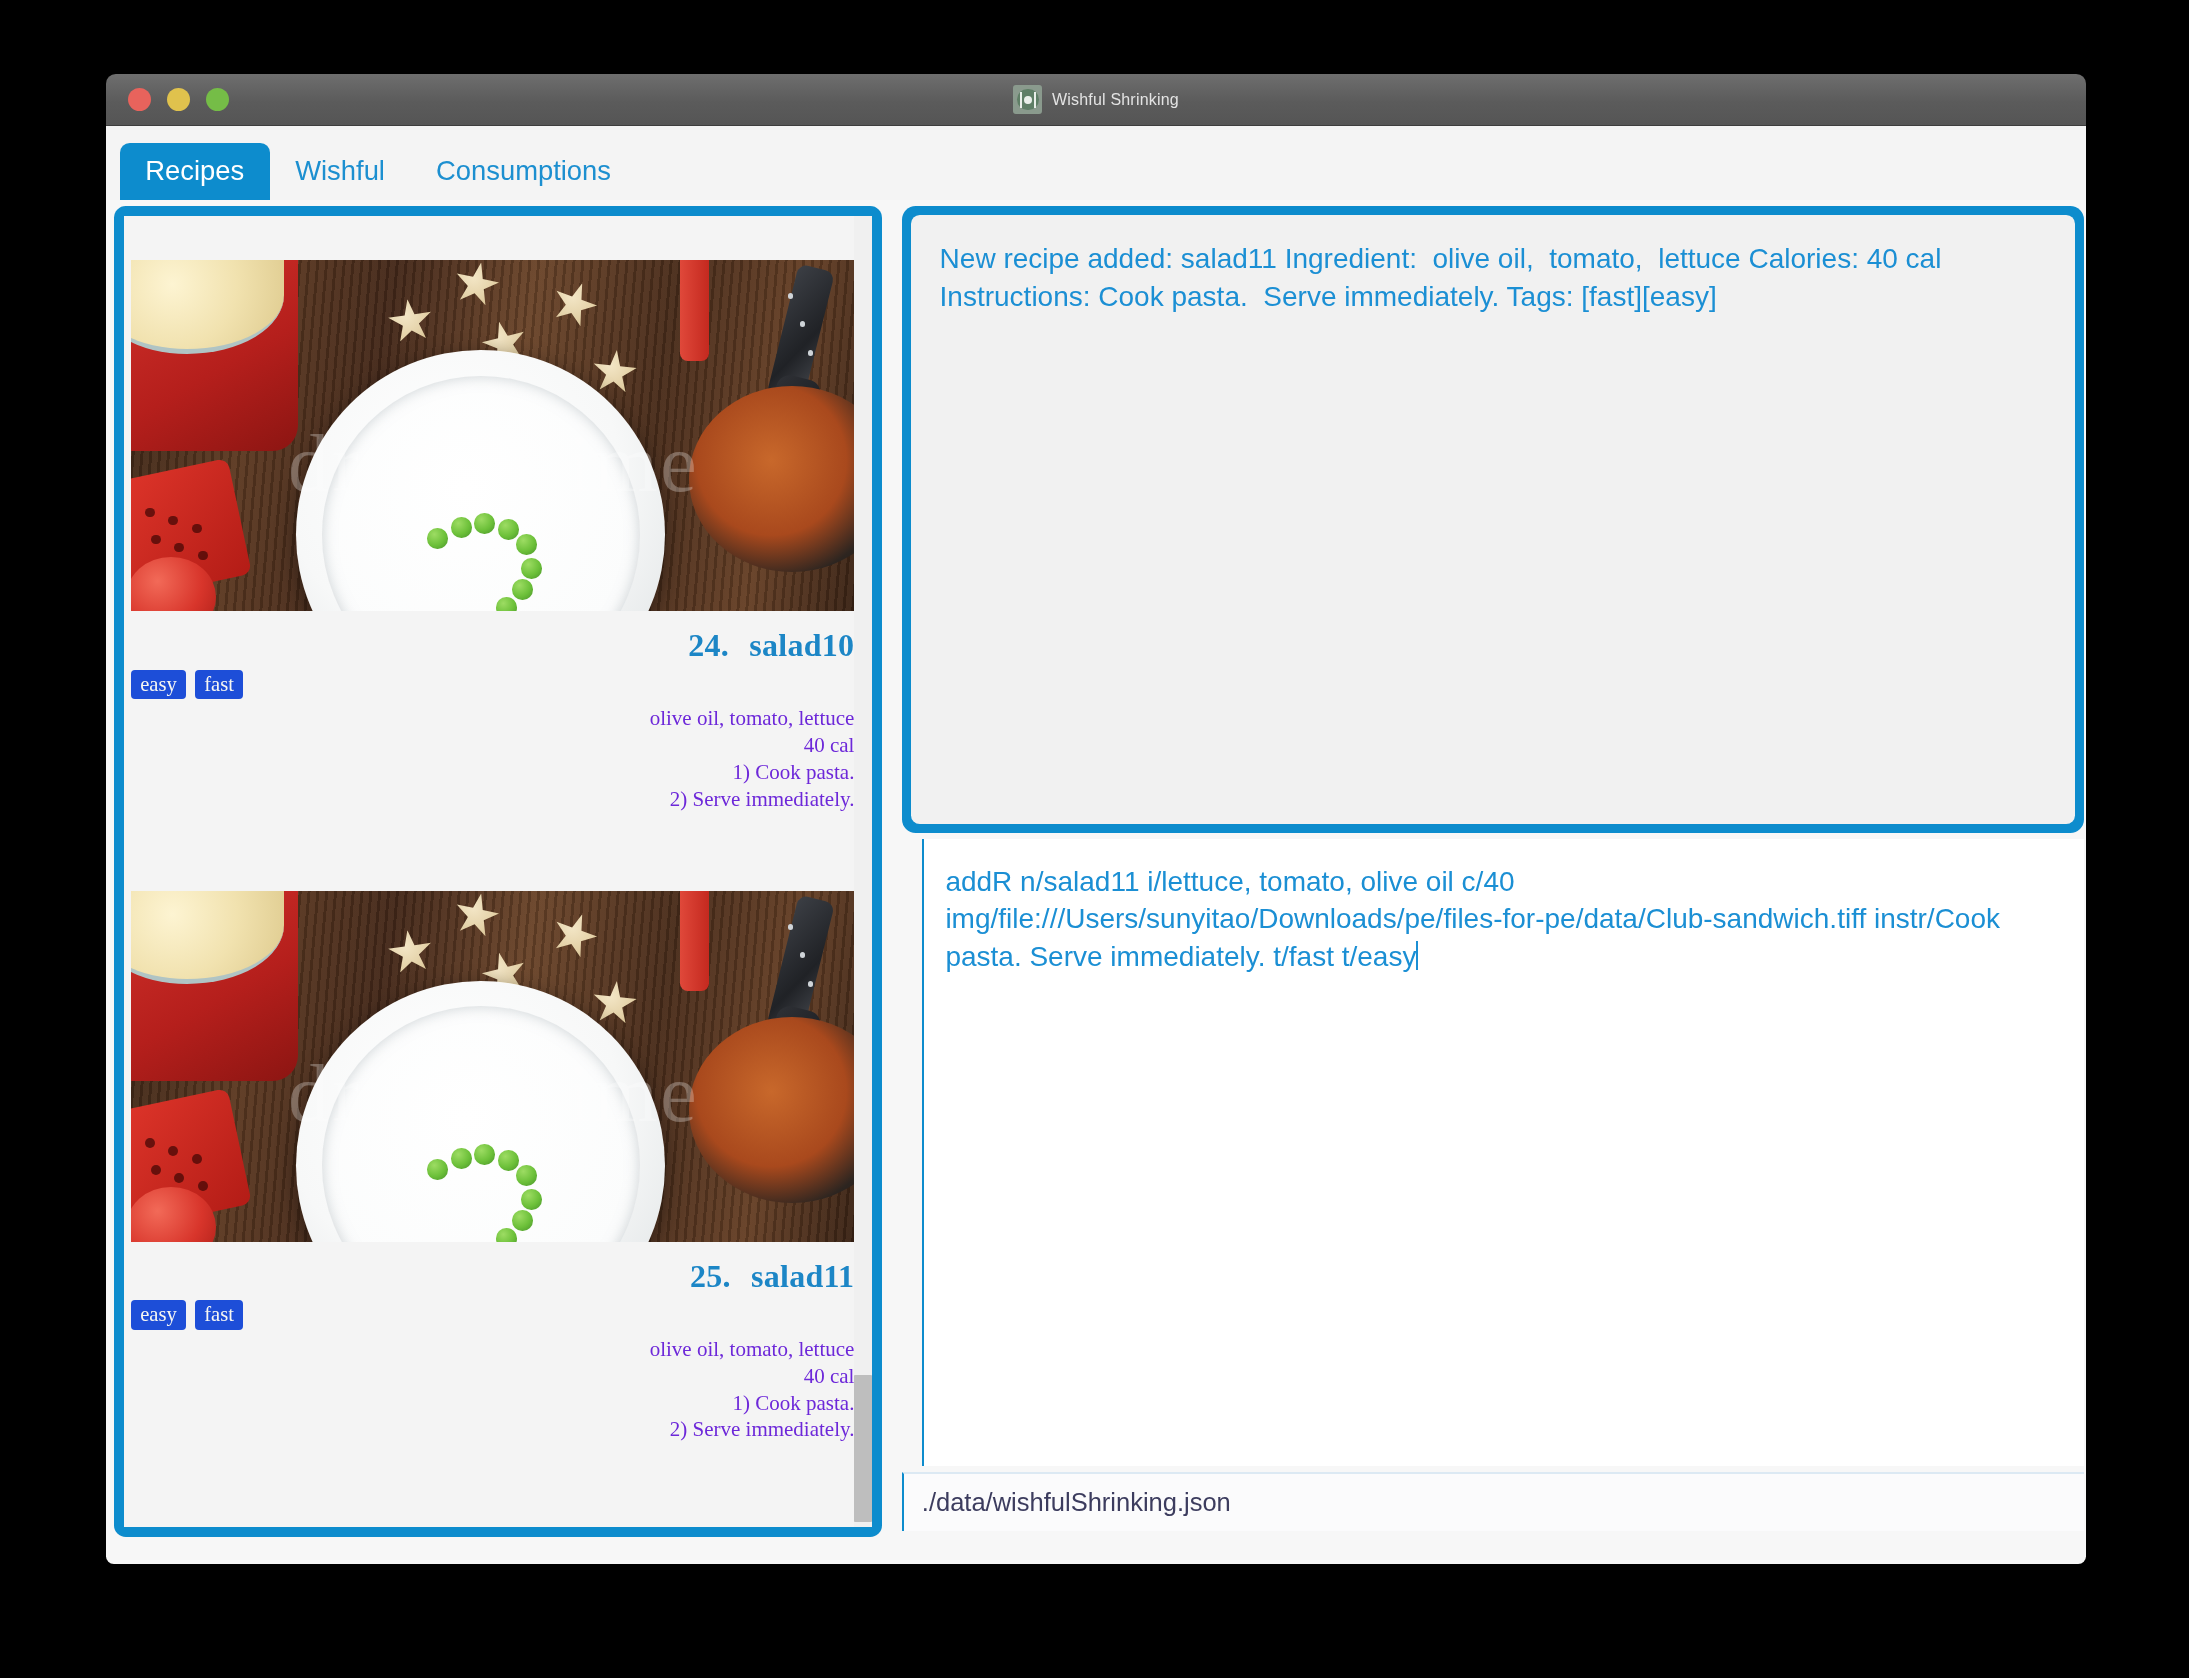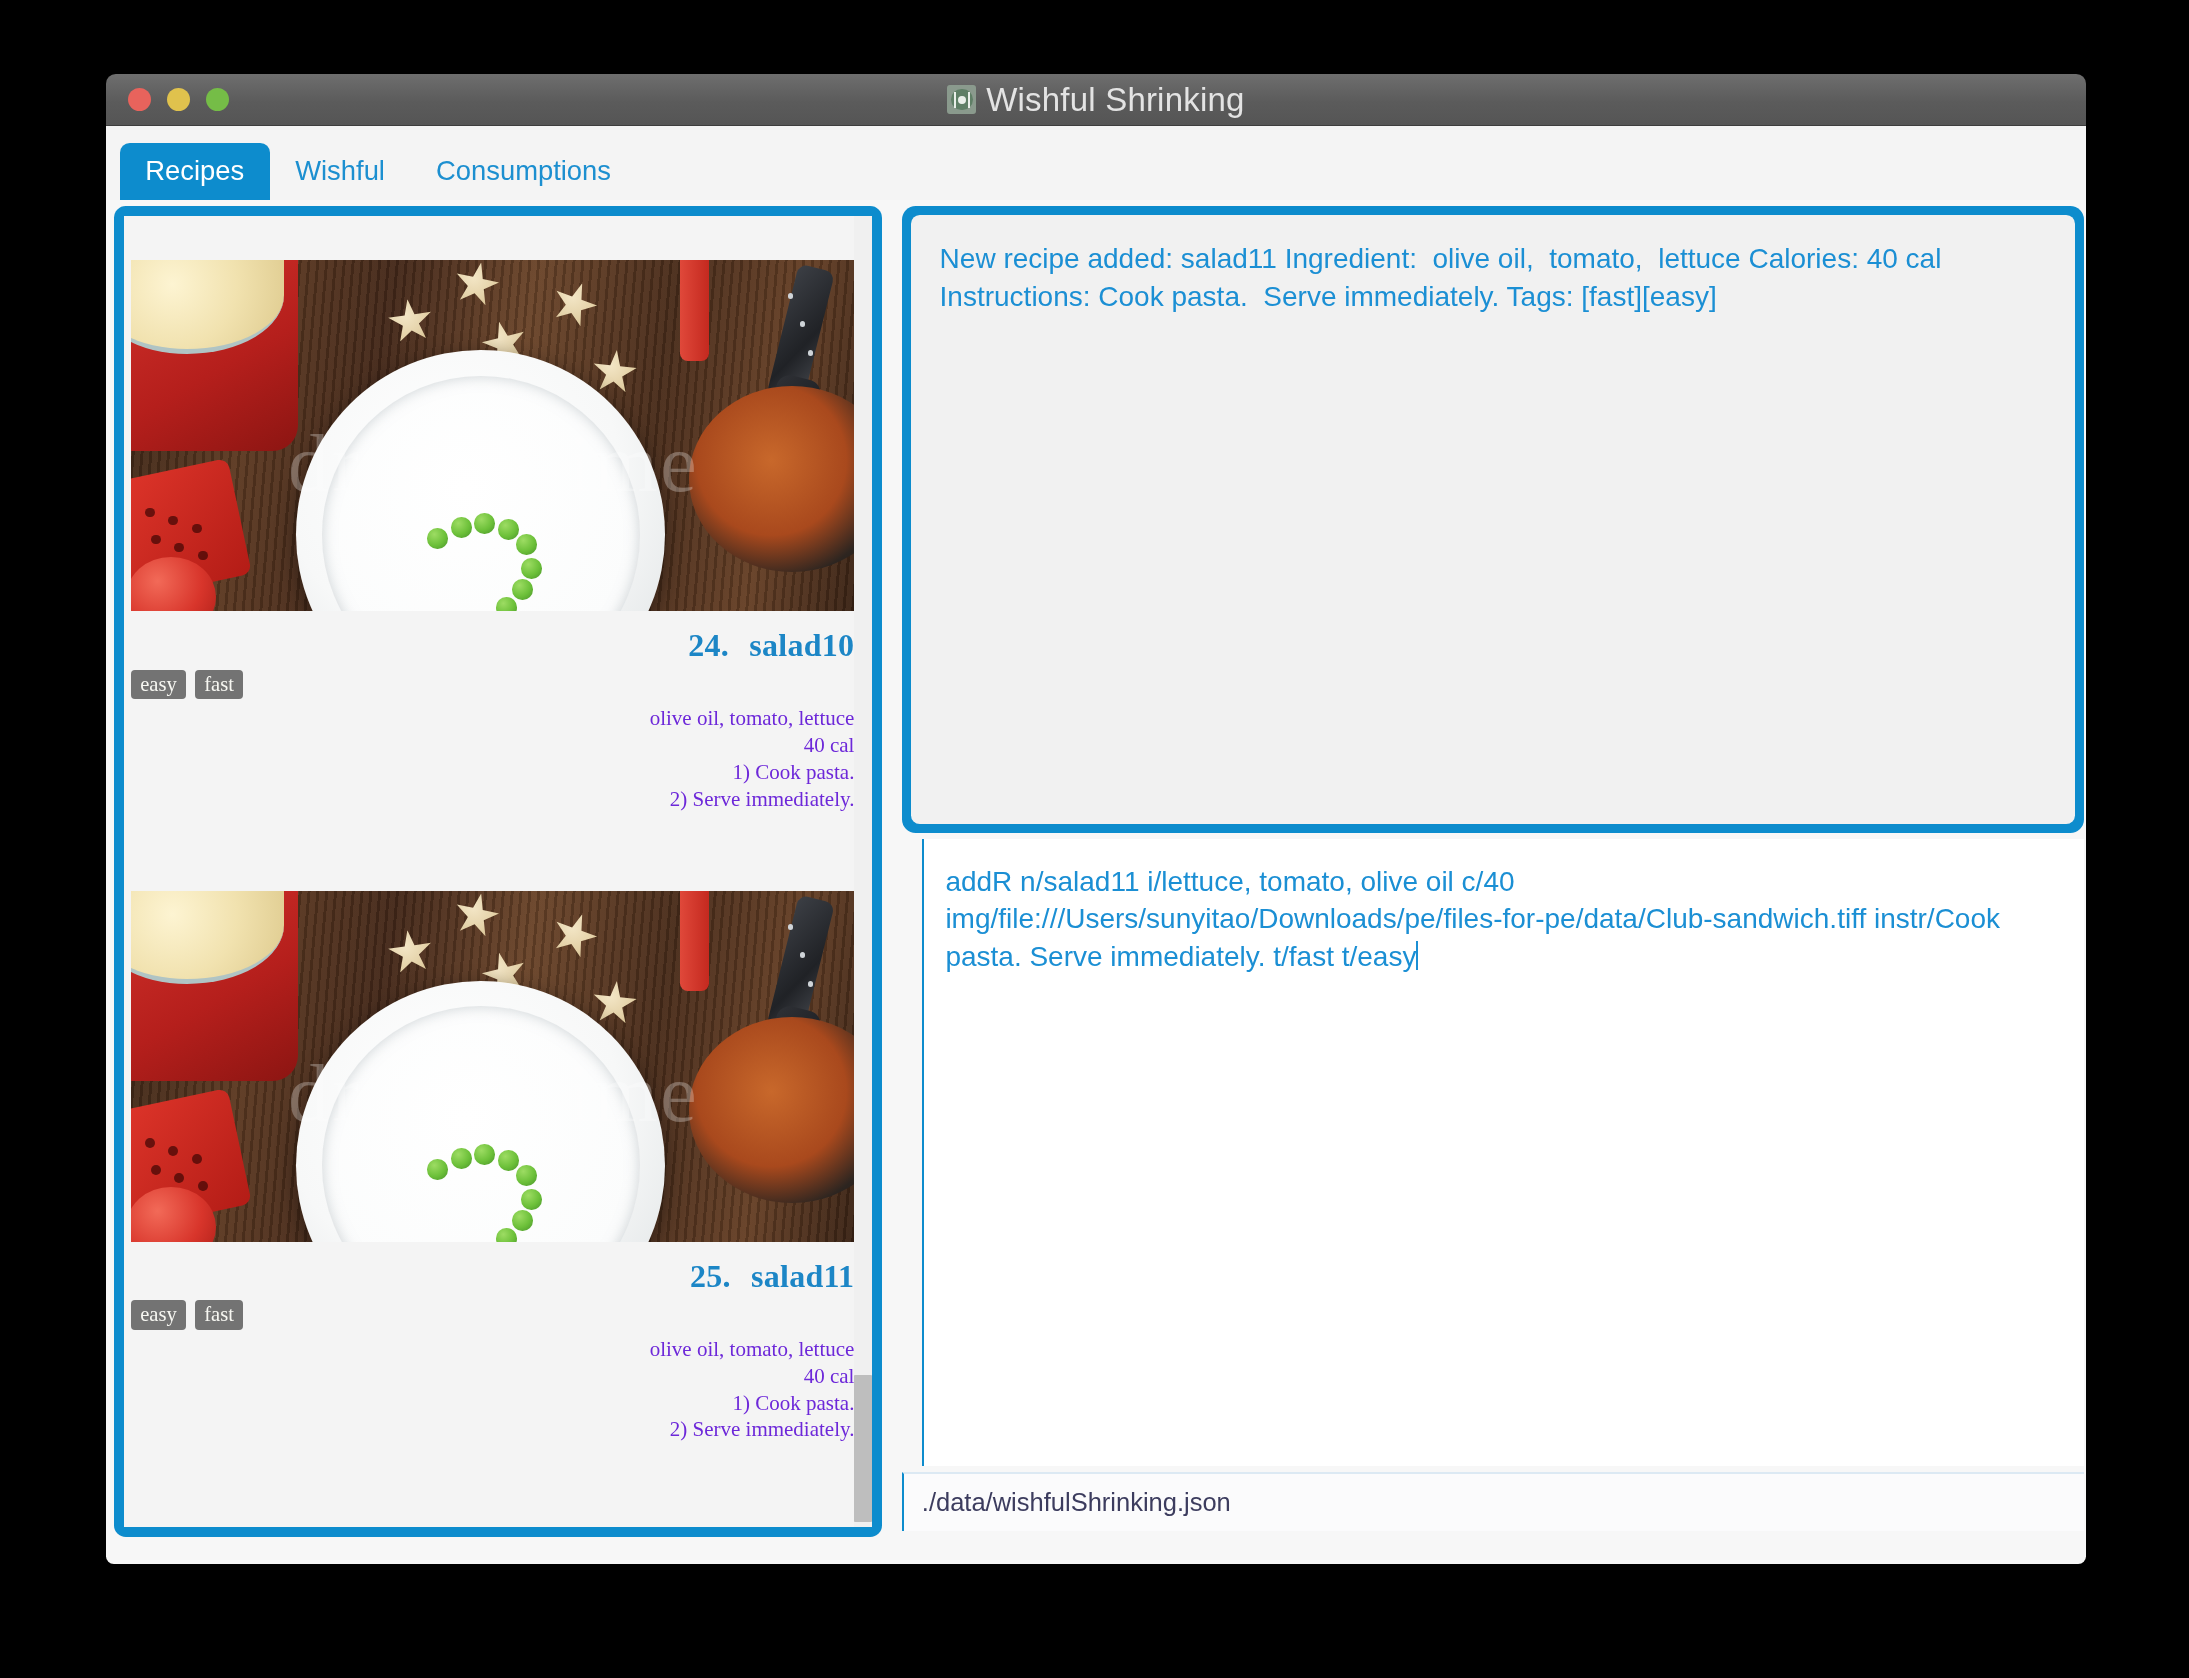--- a/index.html
+++ b/index.html
@@ -82,21 +82,21 @@
   .app-icon .fork, .app-icon .knife {
     position: absolute;
     top: 6.9px;
     width: 2px; height: 15.7px;
     background: #e9efe9;
   }
   .app-icon .fork  { left: 6.9px; }
   .app-icon .knife { left: 20.6px; }
   .title-text {
     color: #e3e3e3;
-    font-size: 33px;
+    font-size: 16px;
     letter-spacing: 0.2px;
   }
 
   
   .tabbar {
     height: 74px;
     background: #f4f4f4;
     display: flex;
     align-items: flex-end;
     padding-left: 13.7px;
@@ -167,21 +167,21 @@
   .rtitle {
     font-size: 32px;
     font-weight: bold;
     color: #1c86c6;
     margin: 9.8px 0 5.9px 0;
     letter-spacing: 0.3px;
   }
   .rtitle .num { margin-right: 11.8px; }
   .tags { display: flex; gap: 9.8px; margin-bottom: 5.9px; }
   .tag {
-    background: #737373;
+    background: #1d4ed8;
     color: #f7f7f2;
     font-size: 20.6px;
     padding: 3.9px 8.8px 4.9px 8.8px;
     border-radius: 3.9px;
     line-height: 1;
   }
   .ringredients, .rcal, .rstep {
     font-size: 21px;
     color: #6d28d9;
     line-height: 1.28;

